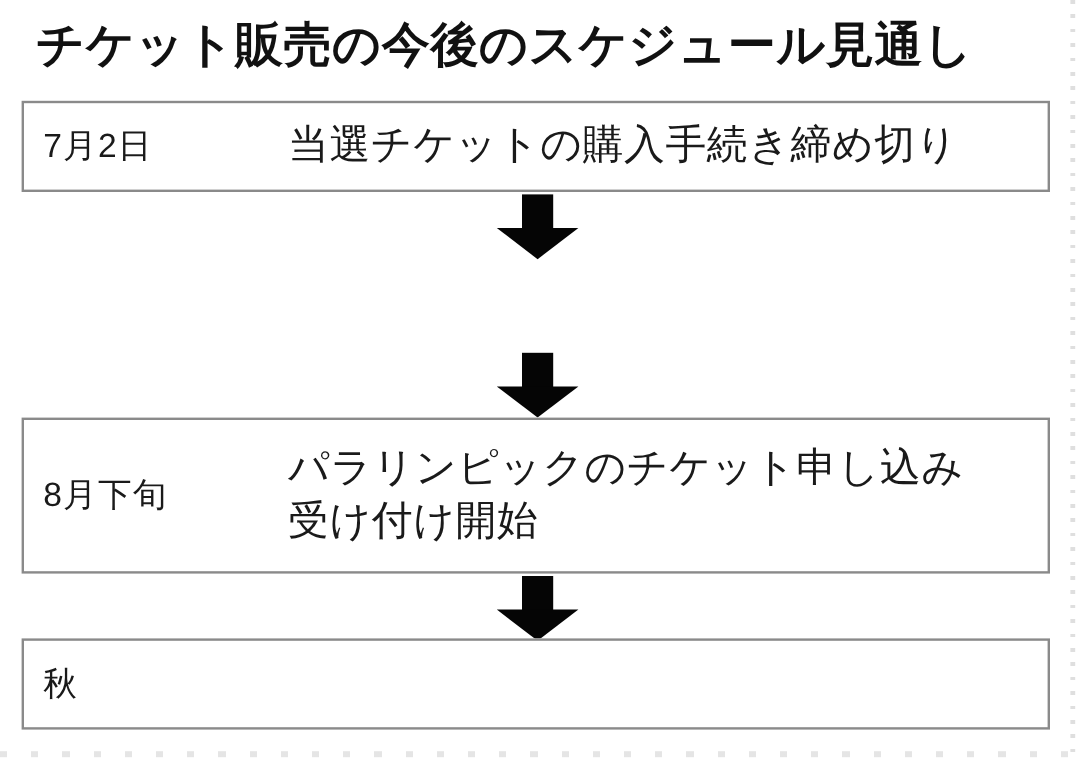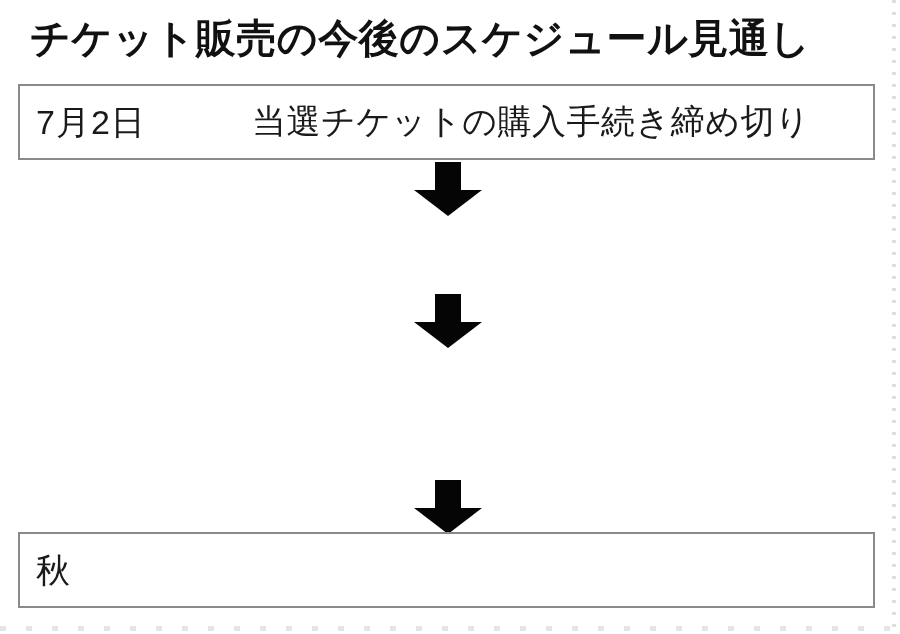--- a/index.html
+++ b/index.html
@@ -56,30 +56,30 @@
     position: relative;
     width: 100%;
     height: 100%;
     display: flex;
     align-items: center;
   }
 
   .row-date {
     position: absolute;
     left: 16px;
-    font-size: 34px;
+    font-size: 28px;
     line-height: 1.2;
     color: #1a1a1a;
     white-space: nowrap;
     letter-spacing: 1px;
   }
 
   .row-desc {
     position: absolute;
-    left: 232px;
+    left: 220px;
     font-size: 34px;
     line-height: 1.28;
     color: #1a1a1a;
     white-space: pre-line;
     letter-spacing: 0.5px;
   }
 
   
   #box-0 { top: 84px;  height: 76px; }
   #box-1 { top: 218px; height: 76px; }
@@ -159,20 +159,27 @@
     <div class="shaft"></div>
     <div class="head"></div>
   </div>
 
 
   <div class="flow-arrow" id="arrow-1">
     <div class="shaft"></div>
     <div class="head"></div>
   </div>
 
+  <div class="flow-box" id="box-2">
+    <div class="row-inner">
+      <span class="row-date">8月下旬</span>
+      <span class="row-desc">パラリンピックのチケット申し込み
+受け付け開始</span>
+    </div>
+  </div>
 
   <div class="flow-arrow" id="arrow-2">
     <div class="shaft"></div>
     <div class="head"></div>
   </div>
 
   <div class="flow-box" id="box-3">
     <div class="row-inner">
       <span class="row-date">秋</span>
     </div>

